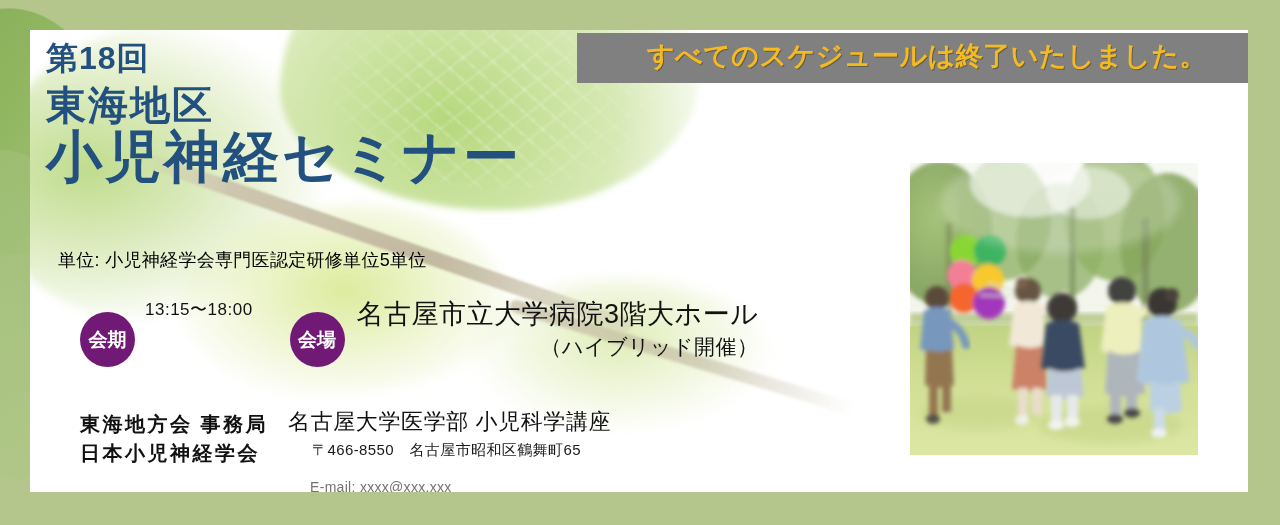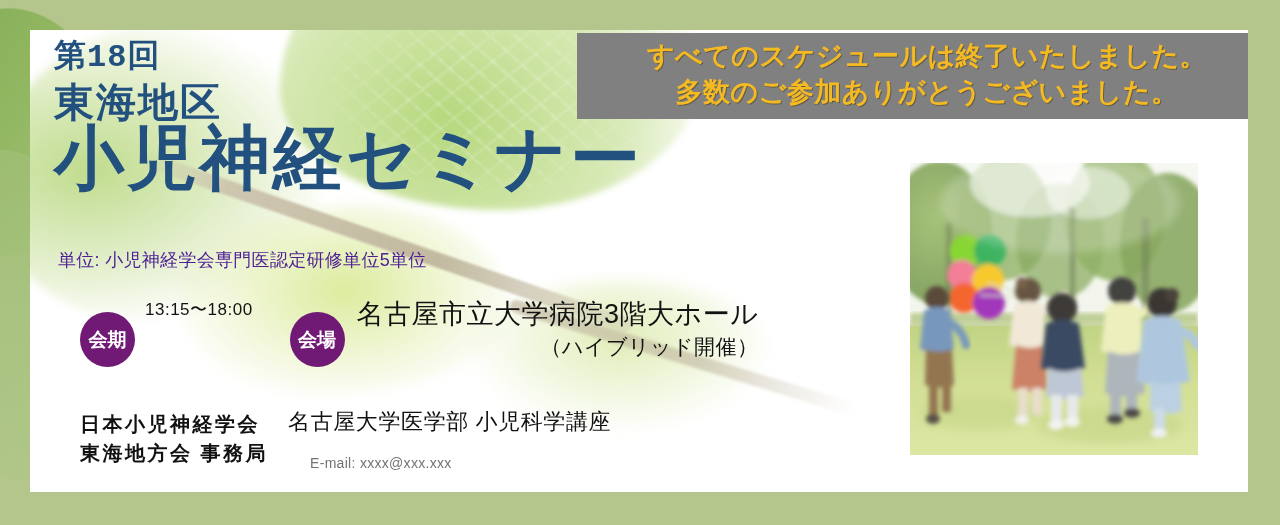--- a/index.html
+++ b/index.html
@@ -145,53 +145,52 @@
     font-size: 27px;
     line-height: 1.34;
     letter-spacing: .5px;
     text-shadow: 1px 1px 0 rgba(60,50,10,.45);
   }
   #notice .nline { display: block; white-space: nowrap; }
 
   
   #title-block {
     position: absolute;
-    left: 24px;
+    left: 16px;
     top: 12px;
     color: #23517f;
-    font-family: Liberation Mono, monospace;
   }
   .t-kai {
     font-size: 32px;
     font-weight: 700;
     line-height: 1;
     letter-spacing: 1px;
     margin-bottom: 10px;
   }
   .t-region {
     font-size: 40px;
     font-weight: 700;
     line-height: 1.08;
     letter-spacing: 2px;
     margin-bottom: 0px;
   }
   .t-main {
-    font-size: 70px;
+    font-size: 56px;
     font-weight: 700;
     line-height: 1.06;
     letter-spacing: 3px;
   }
 
   
   #units {
     position: absolute;
     left: 28px;
     top: 218px;
     font-size: 18px;
-    color: #4c1d95;
+    color: #000000;
     letter-spacing: .3px;
     white-space: nowrap;
   }
 
   
   #info-row {
     position: absolute;
     left: 50px;
     top: 268px;
     display: flex;
@@ -328,21 +327,20 @@
       <div class="bg-leaf-c"></div>
       <div class="bg-leaf-d"></div>
       <div class="bg-stem"></div>
       <div class="bg-stem2"></div>
     </div>
 
     <div class="content">
 
       <div id="notice">
         <span class="nline">すべてのスケジュールは終了いたしました。</span>
-        <span class="nline">多数のご参加ありがとうございました。</span>
       </div>
 
       <div id="title-block">
         <div class="t-kai">第18回</div>
         <div class="t-region">東海地区</div>
         <div class="t-main">小児神経セミナー</div>
       </div>
 
       <div id="units">単位: 小児神経学会専門医認定研修単位5単位</div>
 
@@ -361,25 +359,26 @@
               <div class="venue-line1">名古屋市立大学病院3階大ホール</div>
               <div class="venue-line2">（ハイブリッド開催）</div>
             </div>
           </div>
         </div>
 
       </div>
 
       <div id="footer">
         <div class="org-left">
+          <div>東海地方会 事務局</div>
           <div>日本小児神経学会</div>
-          <div>東海地方会 事務局</div>
         </div>
         <div class="org-right">
           <div class="org-dept">名古屋大学医学部 小児科学講座</div>
+          <div class="org-addr">〒466-8550　名古屋市昭和区鶴舞町65</div>
           <div class="org-mail">E-mail: xxxx@xxx.xxx</div>
         </div>
       </div>
 
       <div id="photo">
         <svg viewBox="0 0 288 292" preserveAspectRatio="xMidYMid slice">
           <defs>
             <linearGradient id="skyG" x1="0" y1="0" x2="0" y2="1">
               <stop offset="0%" stop-color="#f6f8f2"></stop>
               <stop offset="100%" stop-color="#eef3e4"></stop>

